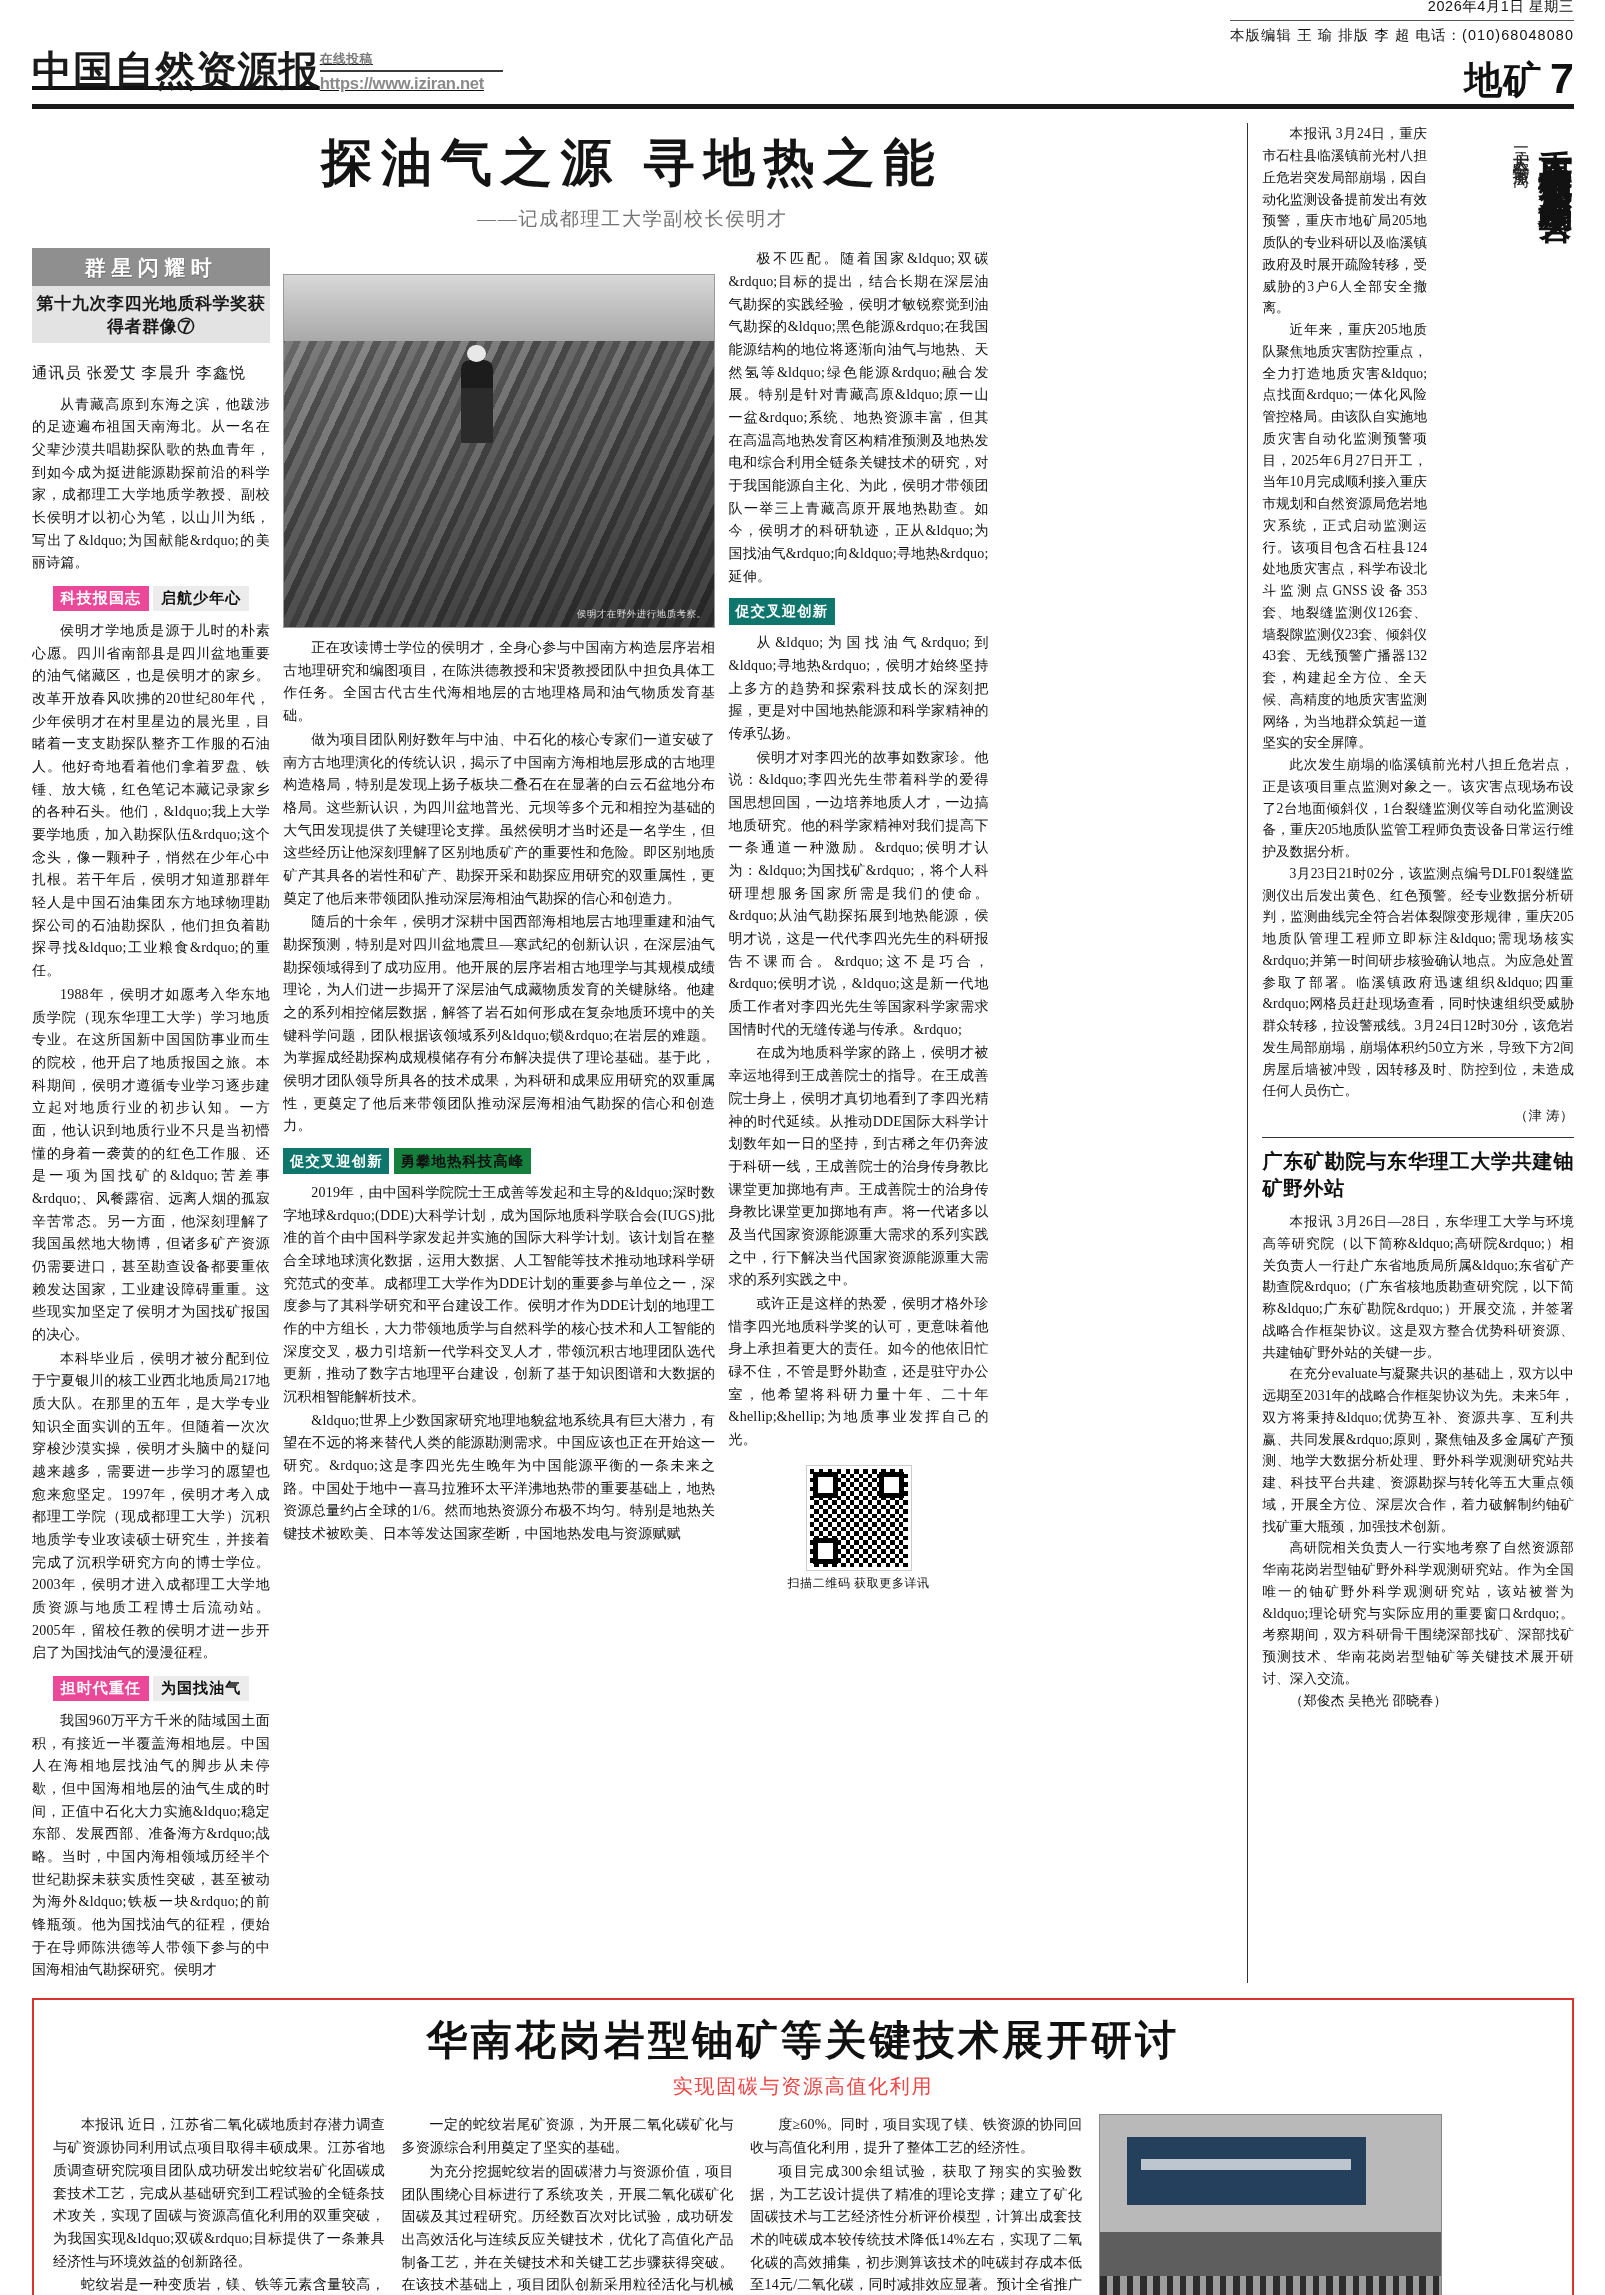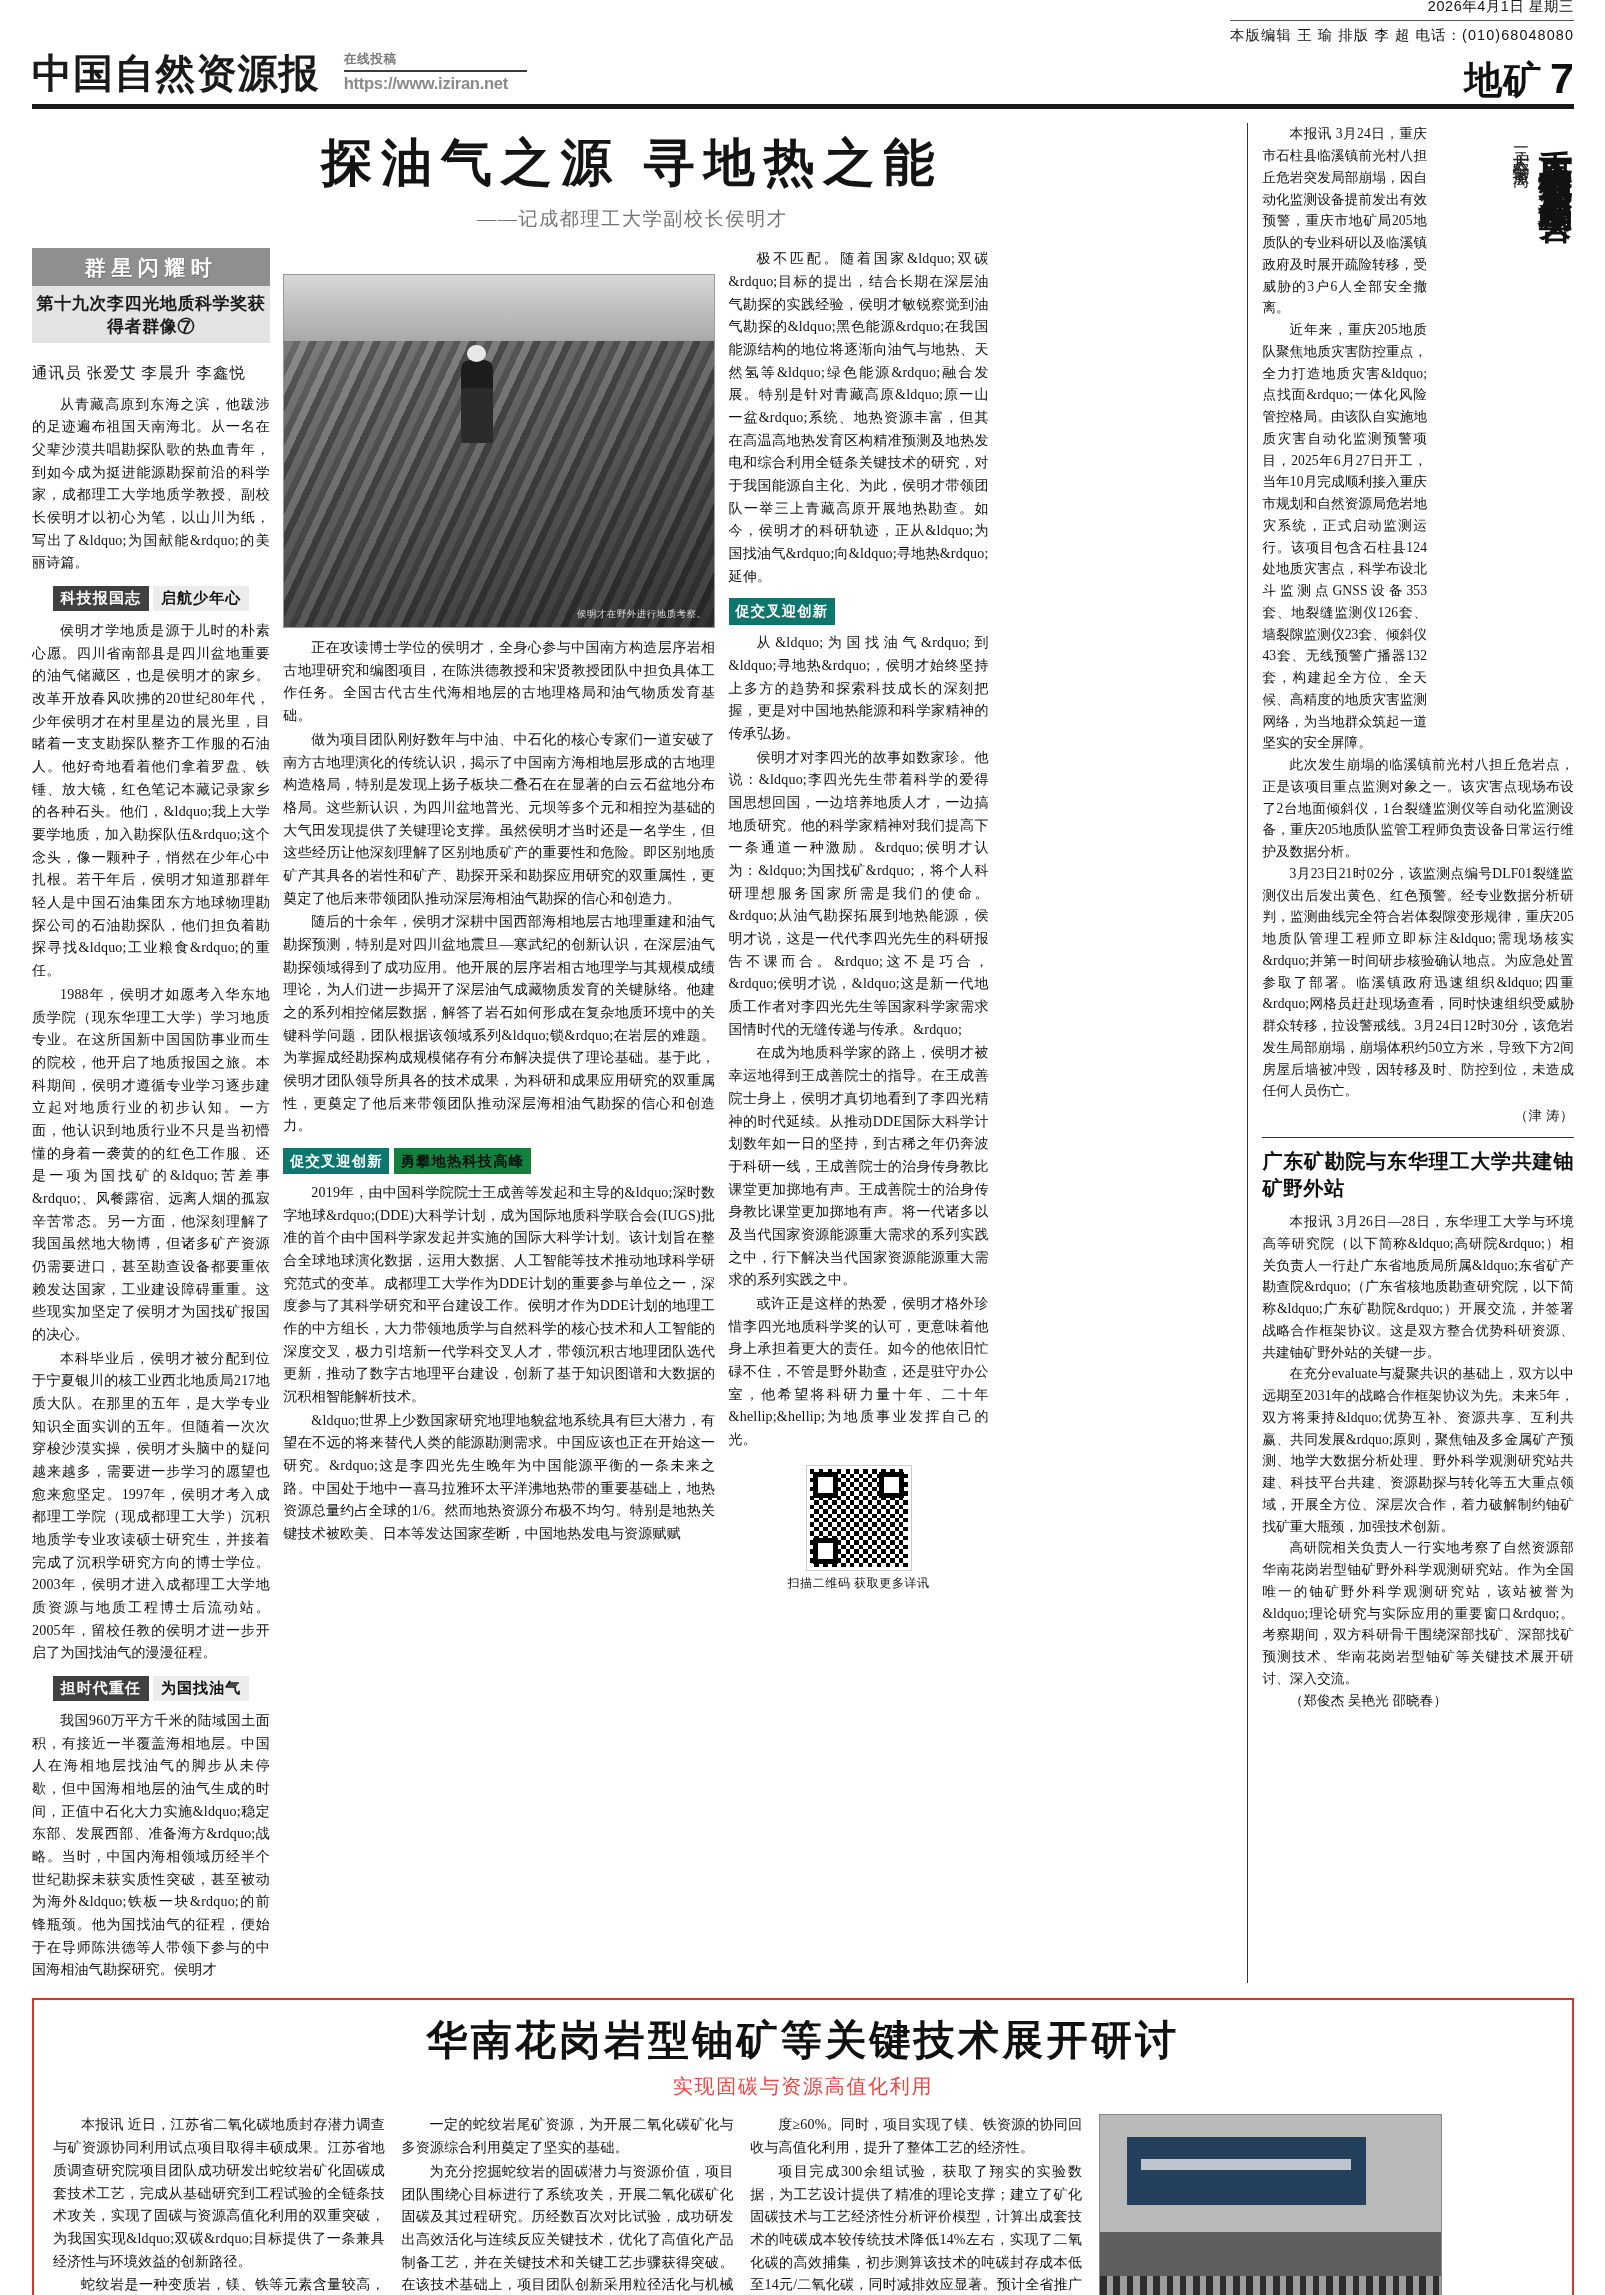--- a/index.html
+++ b/index.html
@@ -8,21 +8,21 @@
     width:1606px; height:2295px;
     font-family:"Liberation Serif", "DejaVu Serif", serif;
     color:#111;
     position:relative;
     overflow:hidden;
   }
   .page { width:1606px; height:2295px; padding:25.5px 32px 0 32px; position:relative; }
 
   
   .masthead { display:flex; align-items:flex-end; justify-content:space-between; height:72px; }
-  .mh-left { display:flex; align-items:center; gap:24px; }
+  .mh-left { display:flex; align-items:flex-start; gap:0;text-decoration:underline; }
   .mh-title {
     font-family:"Liberation Serif", serif;
     font-weight:700; font-size:40px; letter-spacing:1.1px; line-height:1;
     color:#1a1a1a;
   }
   .mh-sub { padding-bottom:3.3px; }
   .mh-sub .t1 { font-size:12.7px; color:#7a7a7a; font-family:"Liberation Sans", sans-serif; font-weight:700; letter-spacing:0.6px;}
   .mh-sub .rule { height:1.7px; background:#3a3a3a; margin:2.8px 0 2.2px 0; width:183px; }
   .mh-sub .t2 { font-size:16.6px; color:#8a8a8a; font-family:"Liberation Sans", sans-serif; font-weight:700; letter-spacing:-0.3px;}
 
@@ -74,21 +74,21 @@
     font-family:"Liberation Sans", sans-serif; font-weight:700;
     font-size:17px; letter-spacing:0.6px; padding:5.5px 0 5px 0;
   }
   .byline { text-align:left; font-size:15.5px; letter-spacing:1.1px; margin:20px 0 10px 0; }
 
   p.body { font-size:14px; line-height:1.62; text-align:justify; text-indent:2em; letter-spacing:0.2px; margin-bottom:1.1px; }
 
   
   .subhead { display:flex; justify-content:center; margin:11px 0 8.9px 0; }
   .subhead .k {
-    background:#404040; color:#fff; font-family:"Liberation Sans", sans-serif;
+    background:#ec4899; color:#fff; font-family:"Liberation Sans", sans-serif;
     font-weight:700; font-size:15px; letter-spacing:1.1px; padding:3.3px 7.7px 2.8px 7.7px;
   }
   .subhead .v {
     background:#ececec; color:#111; font-family:"Liberation Sans", sans-serif;
     font-weight:700; font-size:15px; letter-spacing:1.1px; padding:3.3px 7.7px 2.8px 7.7px; margin-left:4.4px;
   }
 
   
   .photo-wrap { width:100%; margin-bottom:8.9px; }
   .photo {

